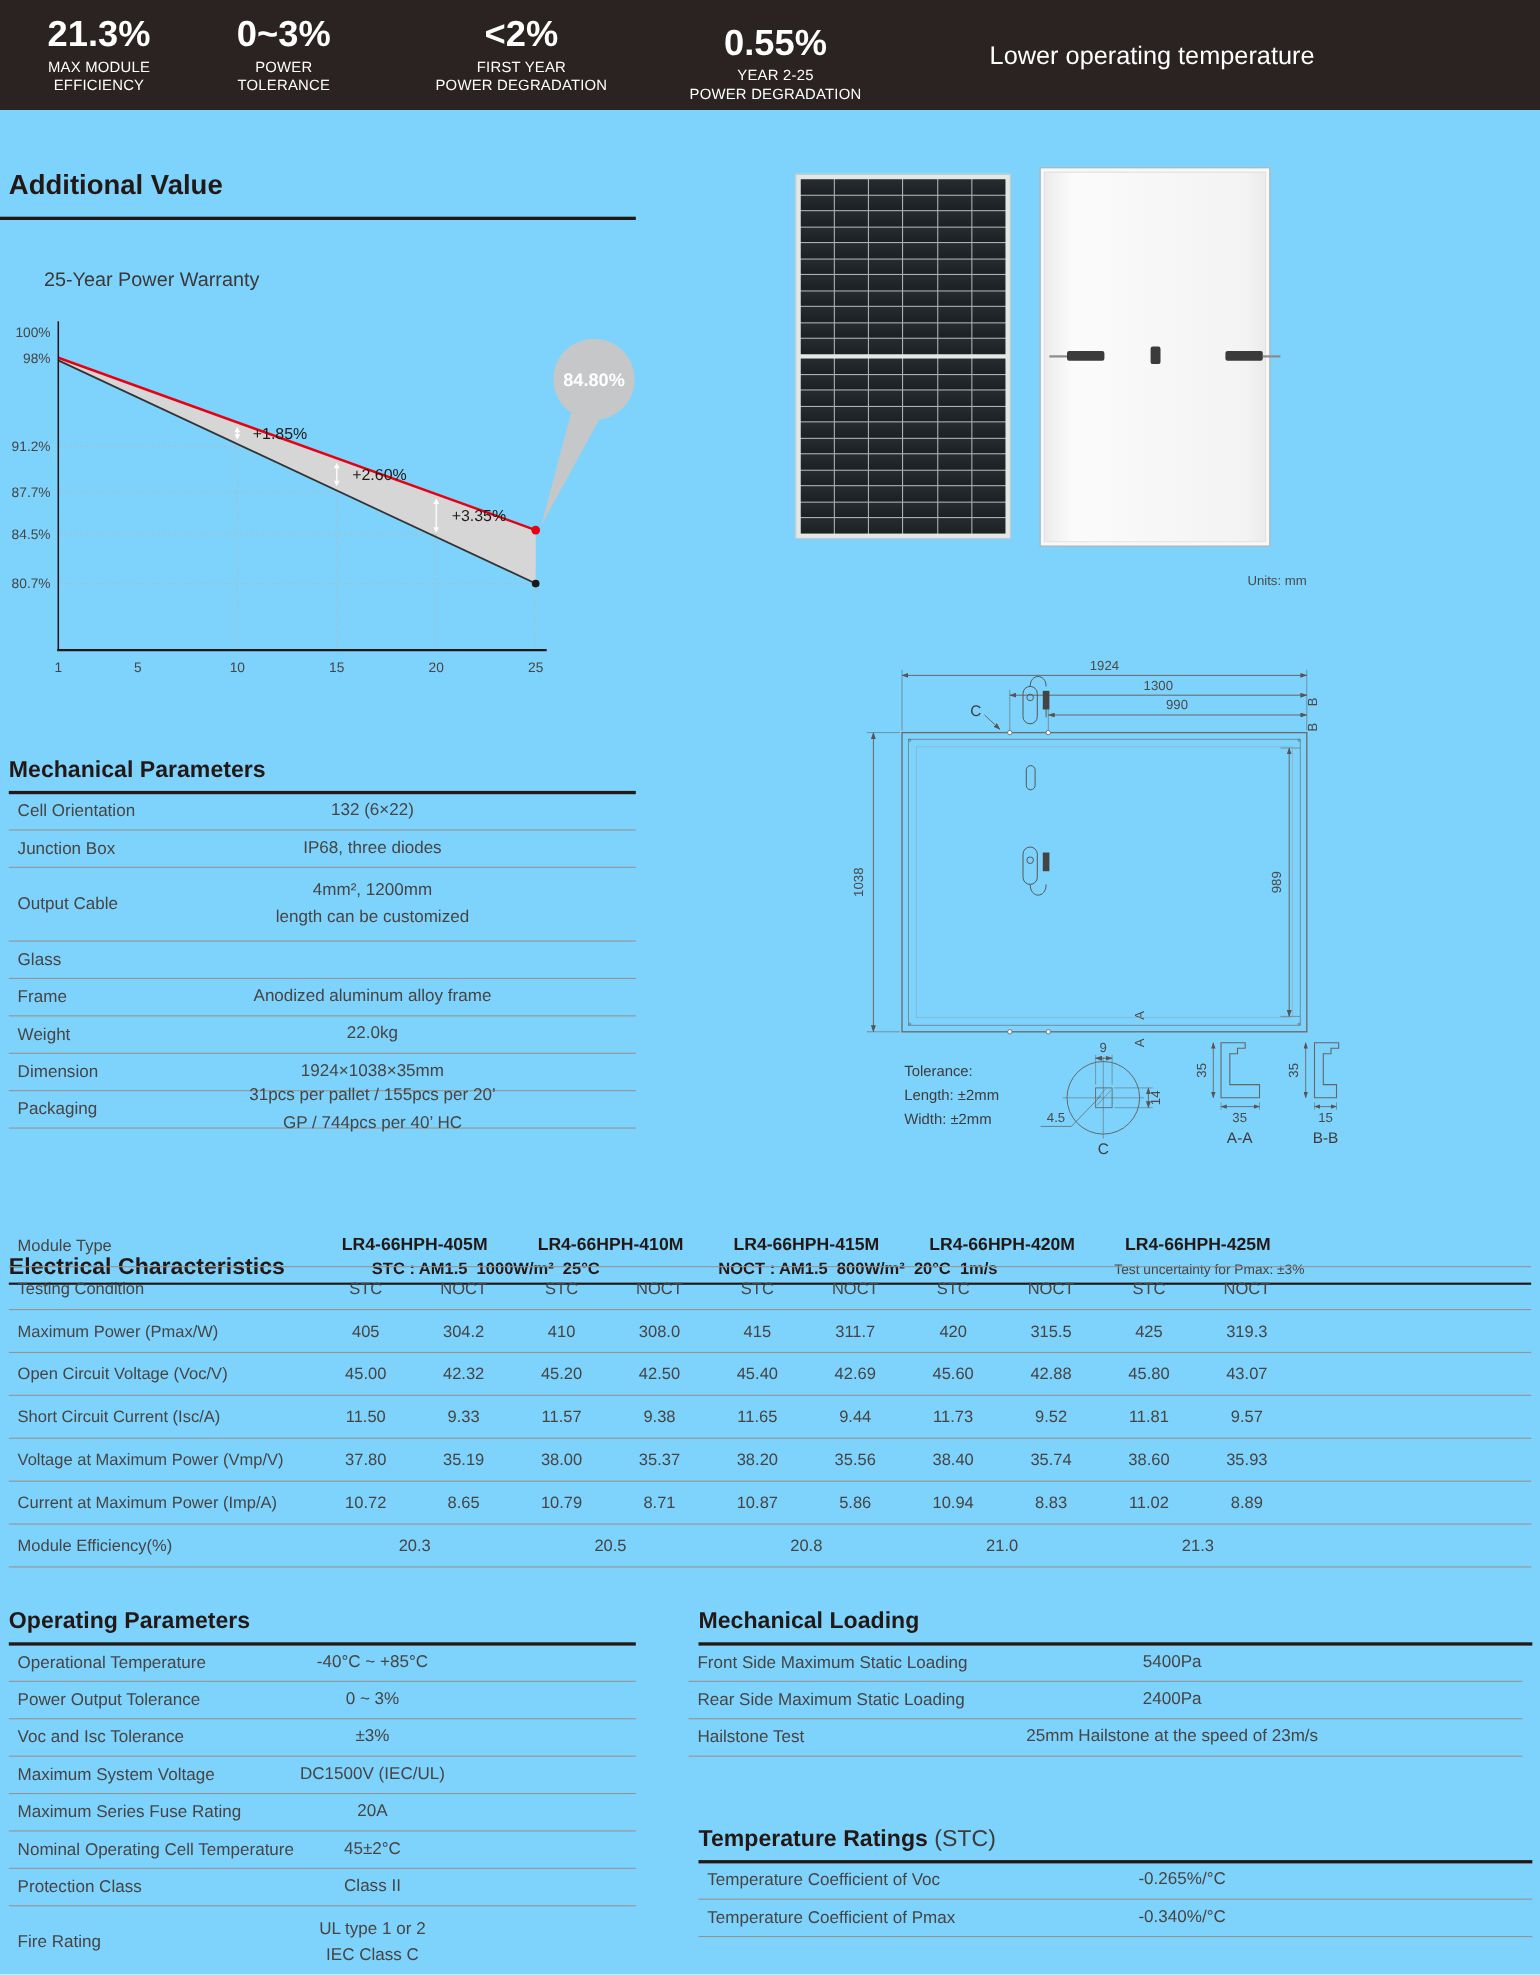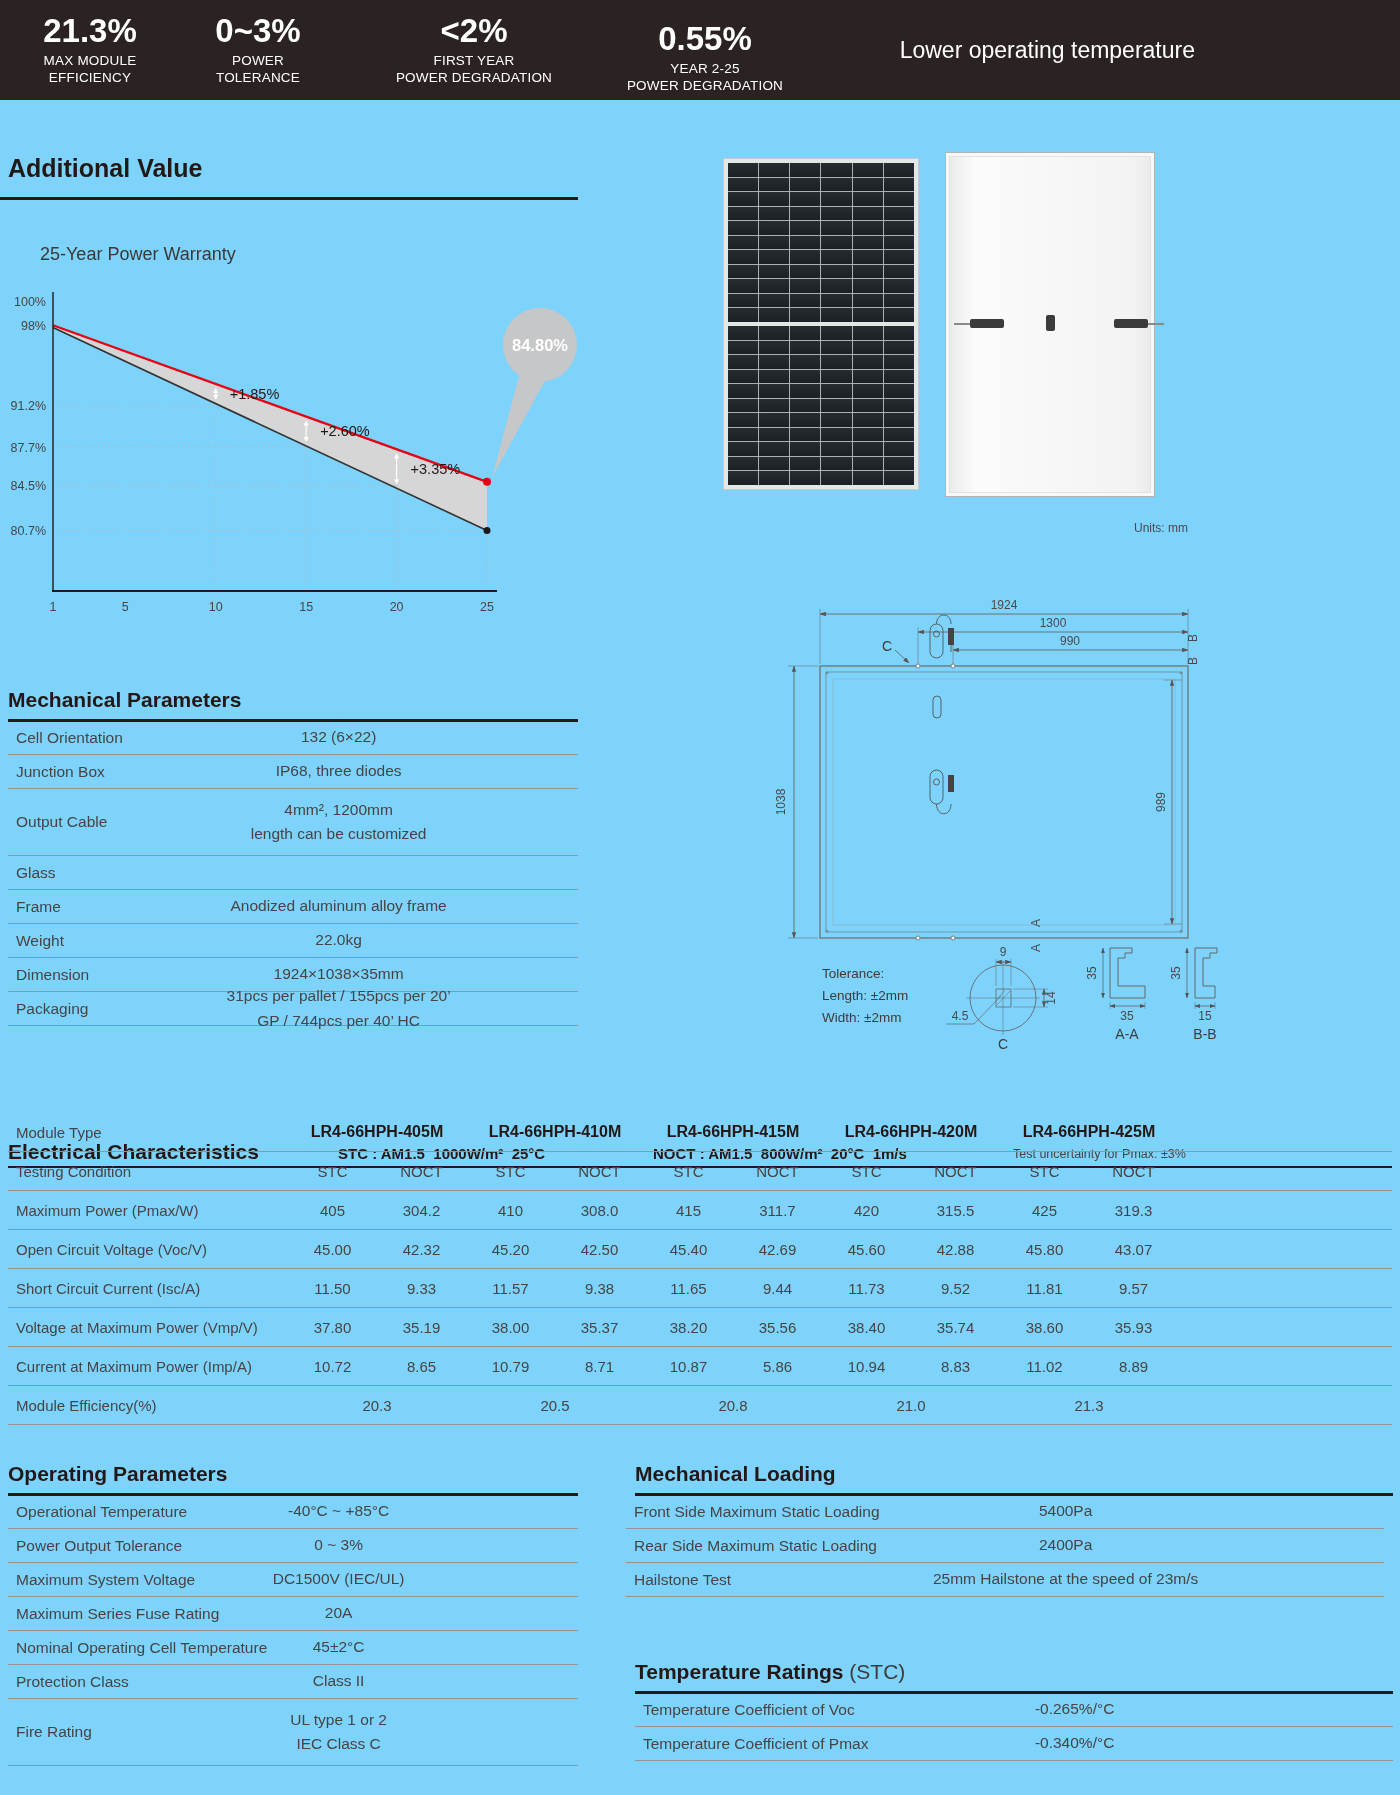--- a/index.html
+++ b/index.html
@@ -647,20 +647,26 @@
           <div>-40°C ~ +85°C</div>
         </div>
       </div>
       <div class="kvrow">
         <span class="kvlabel">Power Output Tolerance</span>
         <div class="kvval">
           <div>0 ~ 3%</div>
         </div>
       </div>
       <div class="kvrow">
+        <span class="kvlabel">Voc and Isc Tolerance</span>
+        <div class="kvval">
+          <div>±3%</div>
+        </div>
+      </div>
+      <div class="kvrow">
         <span class="kvlabel">Maximum System Voltage</span>
         <div class="kvval">
           <div>DC1500V (IEC/UL)</div>
         </div>
       </div>
       <div class="kvrow">
         <span class="kvlabel">Maximum Series Fuse Rating</span>
         <div class="kvval">
           <div>20A</div>
         </div>

